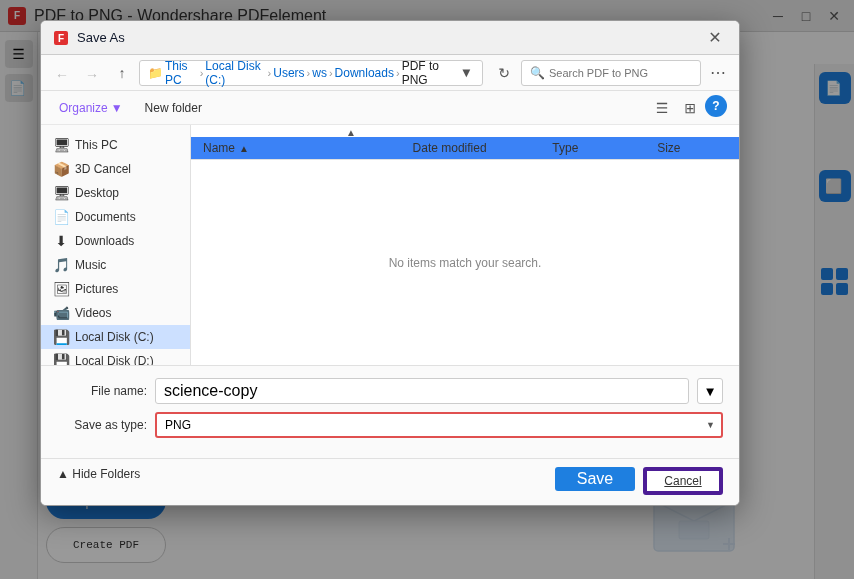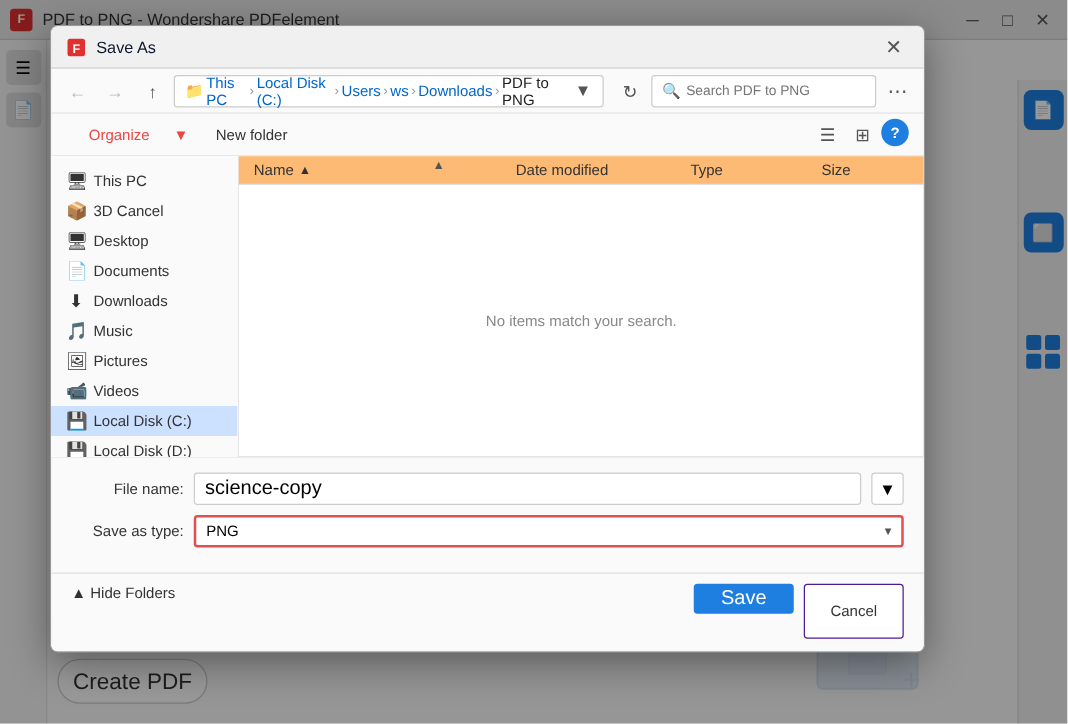--- a/index.html
+++ b/index.html
@@ -34,21 +34,21 @@
 
     .app-logo {
       width: 18px; height: 18px;
       background: #e03030;
       border-radius: 3px;
       display: flex; align-items: center; justify-content: center;
       color: white; font-size: 10px; font-weight: bold;
     }
 
     .app-title {
-      font-size: 13px;
+      font-size: 16px;
       color: #333;
     }
 
     .titlebar-controls {
       margin-left: auto;
       display: flex;
       gap: 4px;
     }
 
     .titlebar-btn {
@@ -140,21 +140,22 @@
       font-size: 13px;
     }
 
     .btn-create-pdf {
       width: 120px; height: 36px;
       background: white;
       color: #333;
       border: 1px solid #ccc;
       border-radius: 18px;
       cursor: pointer;
-      font-size: 18px;
+      font-size: 11px;
+      font-family: Liberation Mono, monospace;
     }
 
     
     .right-panel {
       position: absolute;
       right: 0; top: 32px;
       width: 40px; height: 547px;
       background: #f0f0f0;
       border-left: 1px solid #ddd;
       display: flex; flex-direction: column;
@@ -346,25 +347,24 @@
       align-items: center;
       padding: 0 12px;
       gap: 8px;
     }
 
     .organize-btn {
       border: none;
       background: transparent;
       cursor: pointer;
       font-size: 12px;
-      color: #ef4444;
-      display: flex; align-items: center; gap: 19px;
+      color: #8b5cf6;
+      display: flex; align-items: center; gap: 3px;
       padding: 4px 6px;
       border-radius: 3px;
-      margin-left: 12px;
     }
 
     .new-folder-btn {
       border: none;
       background: transparent;
       cursor: pointer;
       font-size: 12px;
       color: #333;
       padding: 4px 8px;
       border-radius: 3px;
@@ -440,21 +440,22 @@
       flex: 1;
       display: flex;
       flex-direction: column;
       position: relative;
     }
 
     .filelist-header {
       display: flex;
       padding: 4px 12px;
       border-bottom: 1px solid #e0e0e0;
-      background: #fdba74;
+      background: #3b82f6;
+      margin-top: 12px;
     }
 
     .col-name { flex: 3; font-size: 12px; color: #333; cursor: pointer; display: flex; align-items: center; gap: 4px; }
     .col-date { flex: 2; font-size: 12px; color: #333; }
     .col-type { flex: 1.5; font-size: 12px; color: #333; }
     .col-size { flex: 1; font-size: 12px; color: #333; }
 
     .filelist-content {
       flex: 1;
       display: flex;
@@ -552,27 +553,28 @@
       width: 80px; height: 24px;
       background: #1e7fe0;
       color: white;
       border: none;
       border-radius: 3px;
       cursor: pointer;
       font-size: 16px;
     }
 
     .btn-cancel {
-      width: 80px; height: 44px;
+      width: 80px; height: 28px;
       background: white;
       color: #333;
-      border: 1px solid #4c1d95;
-      border-radius: 3px;
-      cursor: pointer;
-      font-size: 12px;
+      border: 4px solid #4c1d95;
+      border-radius: 3px;
+      cursor: pointer;
+      font-size: 12px;
+      text-decoration: underline;
     }
 
     
     .empty-box-svg {
       position: absolute;
       right: 100px;
       bottom: 20px;
       opacity: 0.35;
     }
   </style>

